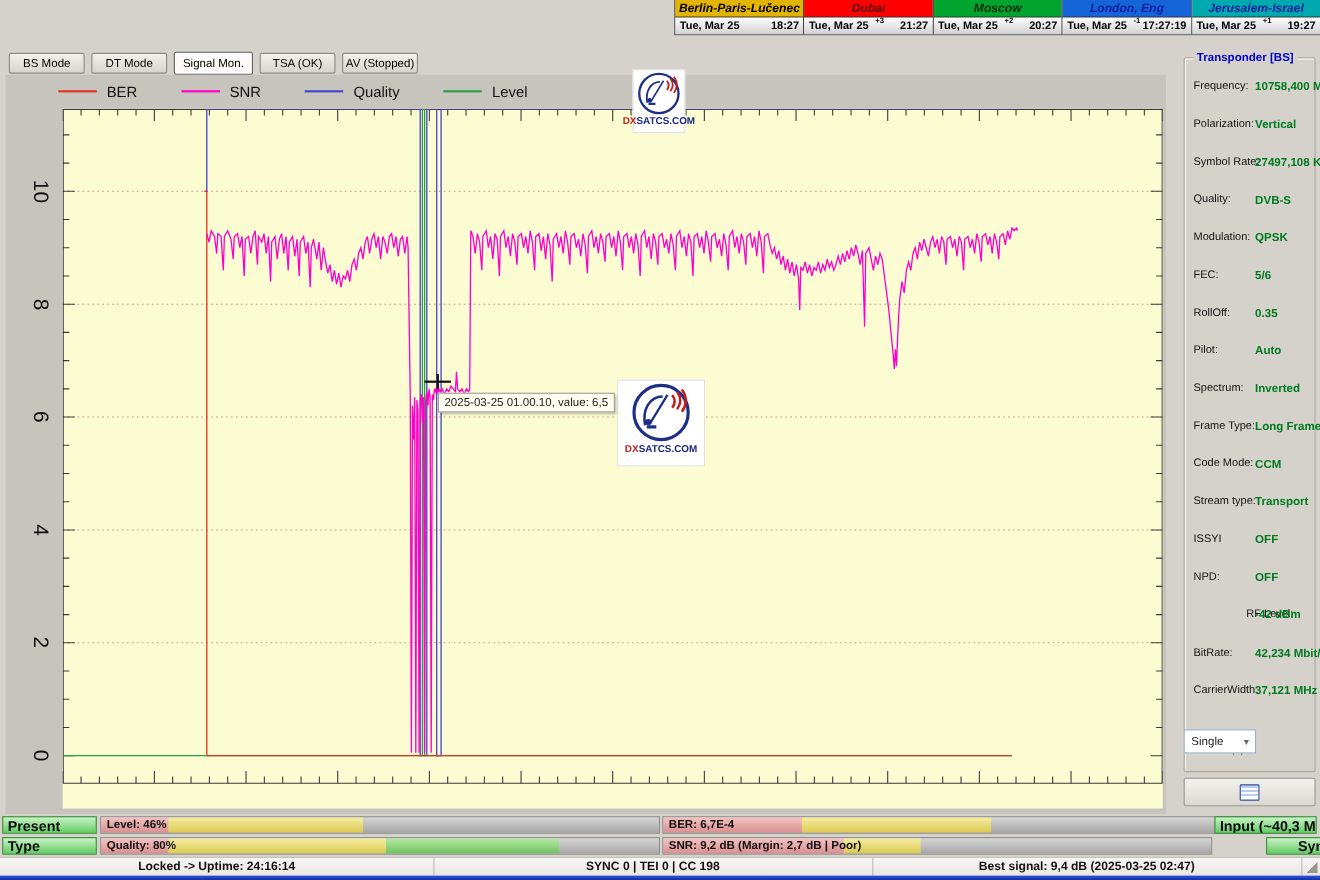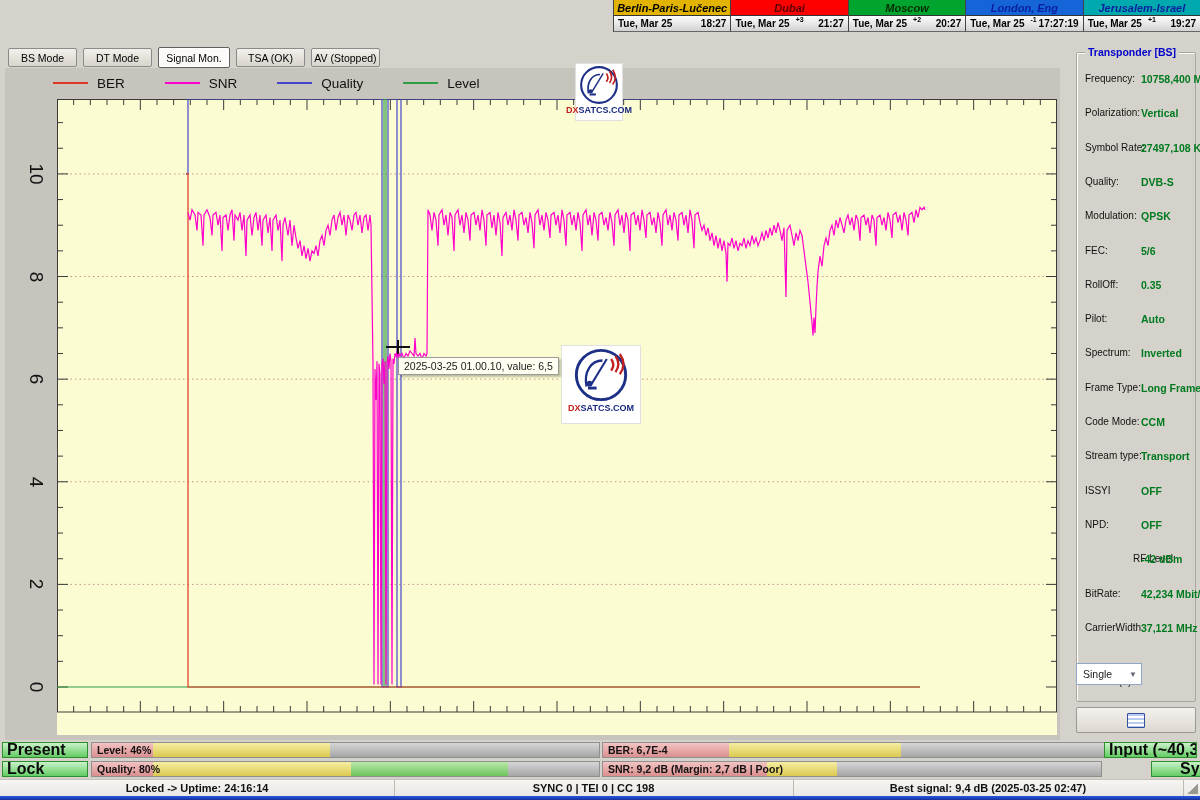--- a/index.html
+++ b/index.html
@@ -43,21 +43,21 @@
   .tp-label{font-size:10px;color:#111;}
   .tp-value{position:absolute;left:56px;font-size:10.5px;font-weight:bold;color:#007a1f;white-space:nowrap;}
   #mis-row{position:absolute;left:20px;width:110px;}
   #mis-label{font-size:10.5px;color:#111;}
   #mis-select{position:absolute;left:1076px;top:663px;width:58px;height:20px;background:#fff;border:1px solid #8fa8c8;font-size:10.5px;color:#222;display:flex;align-items:center;padding-left:6px;}
   #mis-chevron{margin-left:auto;color:#667;font-size:8px;padding-right:4px;}
   #export-btn{position:absolute;left:1076px;top:707px;width:118px;height:24px;background:linear-gradient(180deg,#f4f2ee,#dcd8d0);border:1px solid #999;border-radius:2px;display:flex;align-items:center;justify-content:center;}
   #export-icon{width:16px;height:13px;border:1px solid #334d99;background:repeating-linear-gradient(180deg,#b9ccf2 0 2px,#ffffff 2px 4px);border-radius:1px;}
   
   .meter-row{position:absolute;left:0;width:1200px;height:16px;}
-  .indicator{position:absolute;height:16px;background:linear-gradient(180deg,#c9f2c9,#63cc63);border:1px solid #2f8f2f;box-sizing:border-box;font-size:16px;font-weight:bold;color:#0a0a0a;display:flex;align-items:center;padding-left:4px;white-space:nowrap;overflow:hidden;}
+  .indicator{position:absolute;height:16px;background:linear-gradient(180deg,#c9f2c9,#63cc63);border:1px solid #2f8f2f;box-sizing:border-box;font-size:13px;font-weight:bold;color:#0a0a0a;display:flex;align-items:center;padding-left:4px;white-space:nowrap;overflow:hidden;}
   .meter{position:absolute;height:16px;background:linear-gradient(180deg,#d6d6d6,#a6a6a6);border:1px solid #8f8f8f;box-sizing:border-box;overflow:hidden;}
   .seg{position:absolute;top:0;bottom:0;}
   .seg.pink{background:linear-gradient(180deg,#f3c3c3,#db8f8f);}
   .seg.yellow{background:linear-gradient(180deg,#f5eda2,#dcc951);}
   .seg.green{background:linear-gradient(180deg,#b9e8a8,#6cc45c);}
   .meter-label{position:absolute;left:5px;top:1px;font-size:10.5px;font-weight:bold;color:#111;white-space:nowrap;z-index:2;}
   
   #statusbar{position:absolute;left:0;top:779px;width:1200px;height:17px;background:linear-gradient(180deg,#f7f6f4,#e8e6e2);border-top:1px solid #c6c3bd;}
   .status-sec{position:absolute;top:0;height:16px;display:flex;align-items:center;justify-content:center;font-size:11px;font-weight:600;color:#111;border-right:1px solid #bdbab4;white-space:nowrap;}
   #resize-grip{position:absolute;right:2px;top:3px;width:11px;height:11px;background:
@@ -294,21 +294,21 @@
         <span class="meter-label">Level: 46%</span>
       </div>
       <div class="meter" style="left: 602px; width: 576px;">
         <div class="seg pink" style="left: 0%; width: 22%;"></div>
         <div class="seg yellow" style="left: 22%; width: 30%;"></div>
         <span class="meter-label">BER: 6,7E-4</span>
       </div>
       <div class="indicator" style="left: 1104px; width: 93px;">Input (~40,3 Mbps)</div>
     </div>
   <div class="meter-row" id="meter-row2" style="top:761px;">
-      <div class="indicator" style="left: 2px; width: 86px;">Lock</div>
+      <div class="indicator" style="left: 2px; width: 86px;">Type</div>
       <div class="meter" style="left: 91px; width: 509px;">
         <div class="seg pink" style="left: 0%; width: 12%;"></div>
         <div class="seg yellow" style="left: 12%; width: 39%;"></div>
         <div class="seg green" style="left: 51%; width: 31%;"></div>
         <span class="meter-label">Quality: 80%</span>
       </div>
       <div class="meter" style="left: 602px; width: 500px;">
         <div class="seg pink" style="left: 0%; width: 33%;"></div>
         <div class="seg yellow" style="left: 33%; width: 14%;"></div>
         <span class="meter-label">SNR: 9,2 dB (Margin: 2,7 dB | Poor)</span>

